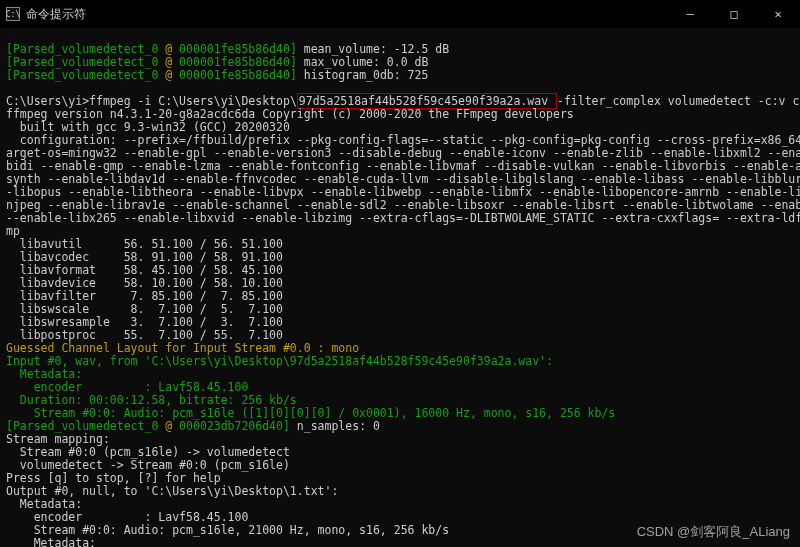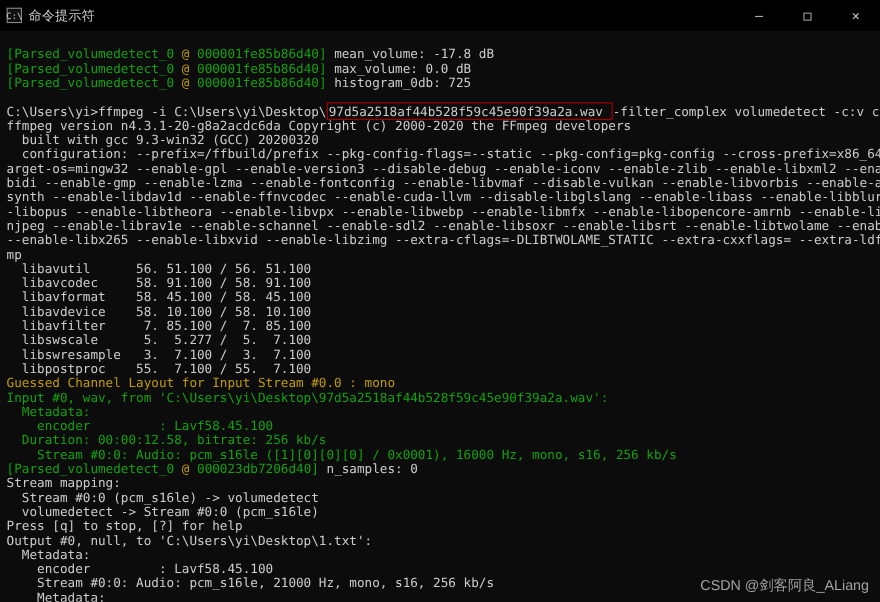--- a/index.html
+++ b/index.html
@@ -80,41 +80,41 @@
   <span class="icon">C:\</span>
   <span>命令提示符</span>
   <div class="winbtns">
     <div class="winbtn">—</div>
     <div class="winbtn">□</div>
     <div class="winbtn close">✕</div>
   </div>
 </div>
 
 <div class="term">
-<span class="brk">[Parsed_volumedetect_0 </span><span class="at">@ </span><span class="g">000001fe85b86d40</span><span class="brk">] </span><span class="w">mean_volume: -17.8 dB</span>
+<span class="brk">[Parsed_volumedetect_0 </span><span class="at">@ </span><span class="g">000001fe85b86d40</span><span class="brk">] </span><span class="w">mean_volume: -12.5 dB</span>
 <span class="brk">[Parsed_volumedetect_0 </span><span class="at">@ </span><span class="g">000001fe85b86d40</span><span class="brk">] </span><span class="w">max_volume: 0.0 dB</span>
 <span class="brk">[Parsed_volumedetect_0 </span><span class="at">@ </span><span class="g">000001fe85b86d40</span><span class="brk">] </span><span class="w">histogram_0db: 725</span>
 
 <span class="w">C:\Users\yi&gt;</span><span class="w">ffmpeg -i C:\Users\yi\Desktop\</span><span class="redbox"><span class="w">97d5a2518af44b528f59c45e90f39a2a.wav </span></span><span class="w">-filter_complex volumedetect -c:v copy -f null C:\Users\yi\Desktop\1.txt</span>
 <span class="w">ffmpeg version n4.3.1-20-g8a2acdc6da Copyright (c) 2000-2020 the FFmpeg developers</span>
 <span class="w">  built with gcc 9.3-win32 (GCC) 20200320</span>
 <span class="w">  configuration: --prefix=/ffbuild/prefix --pkg-config-flags=--static --pkg-config=pkg-config --cross-prefix=x86_64-w64-mingw32- --arch=x86_64 --t</span>
 <span class="w">arget-os=mingw32 --enable-gpl --enable-version3 --disable-debug --enable-iconv --enable-zlib --enable-libxml2 --enable-libfreetype --enable-libfri</span>
 <span class="w">bidi --enable-gmp --enable-lzma --enable-fontconfig --enable-libvmaf --disable-vulkan --enable-libvorbis --enable-amf --enable-libaom --enable-avi</span>
 <span class="w">synth --enable-libdav1d --enable-ffnvcodec --enable-cuda-llvm --disable-libglslang --enable-libass --enable-libbluray --enable-libmp3lame --enable</span>
 <span class="w">-libopus --enable-libtheora --enable-libvpx --enable-libwebp --enable-libmfx --enable-libopencore-amrnb --enable-libopencore-amrwb --enable-libope</span>
 <span class="w">njpeg --enable-librav1e --enable-schannel --enable-sdl2 --enable-libsoxr --enable-libsrt --enable-libtwolame --enable-libvidstab --enable-libx264 </span>
 <span class="w">--enable-libx265 --enable-libxvid --enable-libzimg --extra-cflags=-DLIBTWOLAME_STATIC --extra-cxxflags= --extra-ldflags=-pthread --extra-libs=-lgo</span>
 <span class="w">mp</span>
 <span class="w">  libavutil      56. 51.100 / 56. 51.100</span>
 <span class="w">  libavcodec     58. 91.100 / 58. 91.100</span>
 <span class="w">  libavformat    58. 45.100 / 58. 45.100</span>
 <span class="w">  libavdevice    58. 10.100 / 58. 10.100</span>
 <span class="w">  libavfilter     7. 85.100 /  7. 85.100</span>
-<span class="w">  libswscale      5.  5.277 /  5.  7.100</span>
+<span class="w">  libswscale      8.  7.100 /  5.  7.100</span>
 <span class="w">  libswresample   3.  7.100 /  3.  7.100</span>
 <span class="w">  libpostproc    55.  7.100 / 55.  7.100</span>
 <span class="y">Guessed Channel Layout for Input Stream #0.0 : mono</span>
 <span class="g">Input #0, wav, from 'C:\Users\yi\Desktop\97d5a2518af44b528f59c45e90f39a2a.wav':</span>
 <span class="g">  Metadata:</span>
 <span class="g">    encoder         : Lavf58.45.100</span>
 <span class="g">  Duration: 00:00:12.58, bitrate: 256 kb/s</span>
 <span class="g">    Stream #0:0: Audio: pcm_s16le ([1][0][0][0] / 0x0001), 16000 Hz, mono, s16, 256 kb/s</span>
 <span class="brk">[Parsed_volumedetect_0 </span><span class="at">@ </span><span class="g">000023db7206d40</span><span class="brk">] </span><span class="w">n_samples: 0</span>
 <span class="w">Stream mapping:</span>

